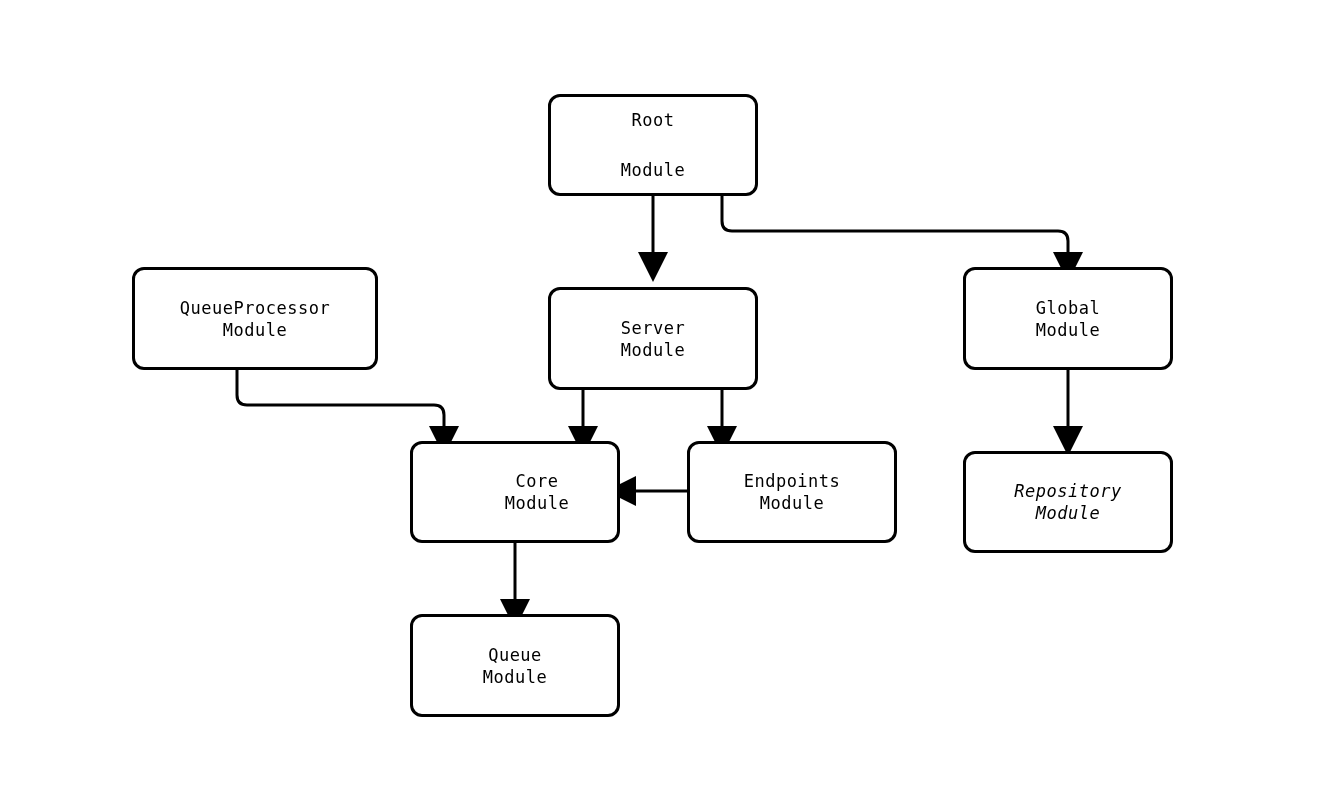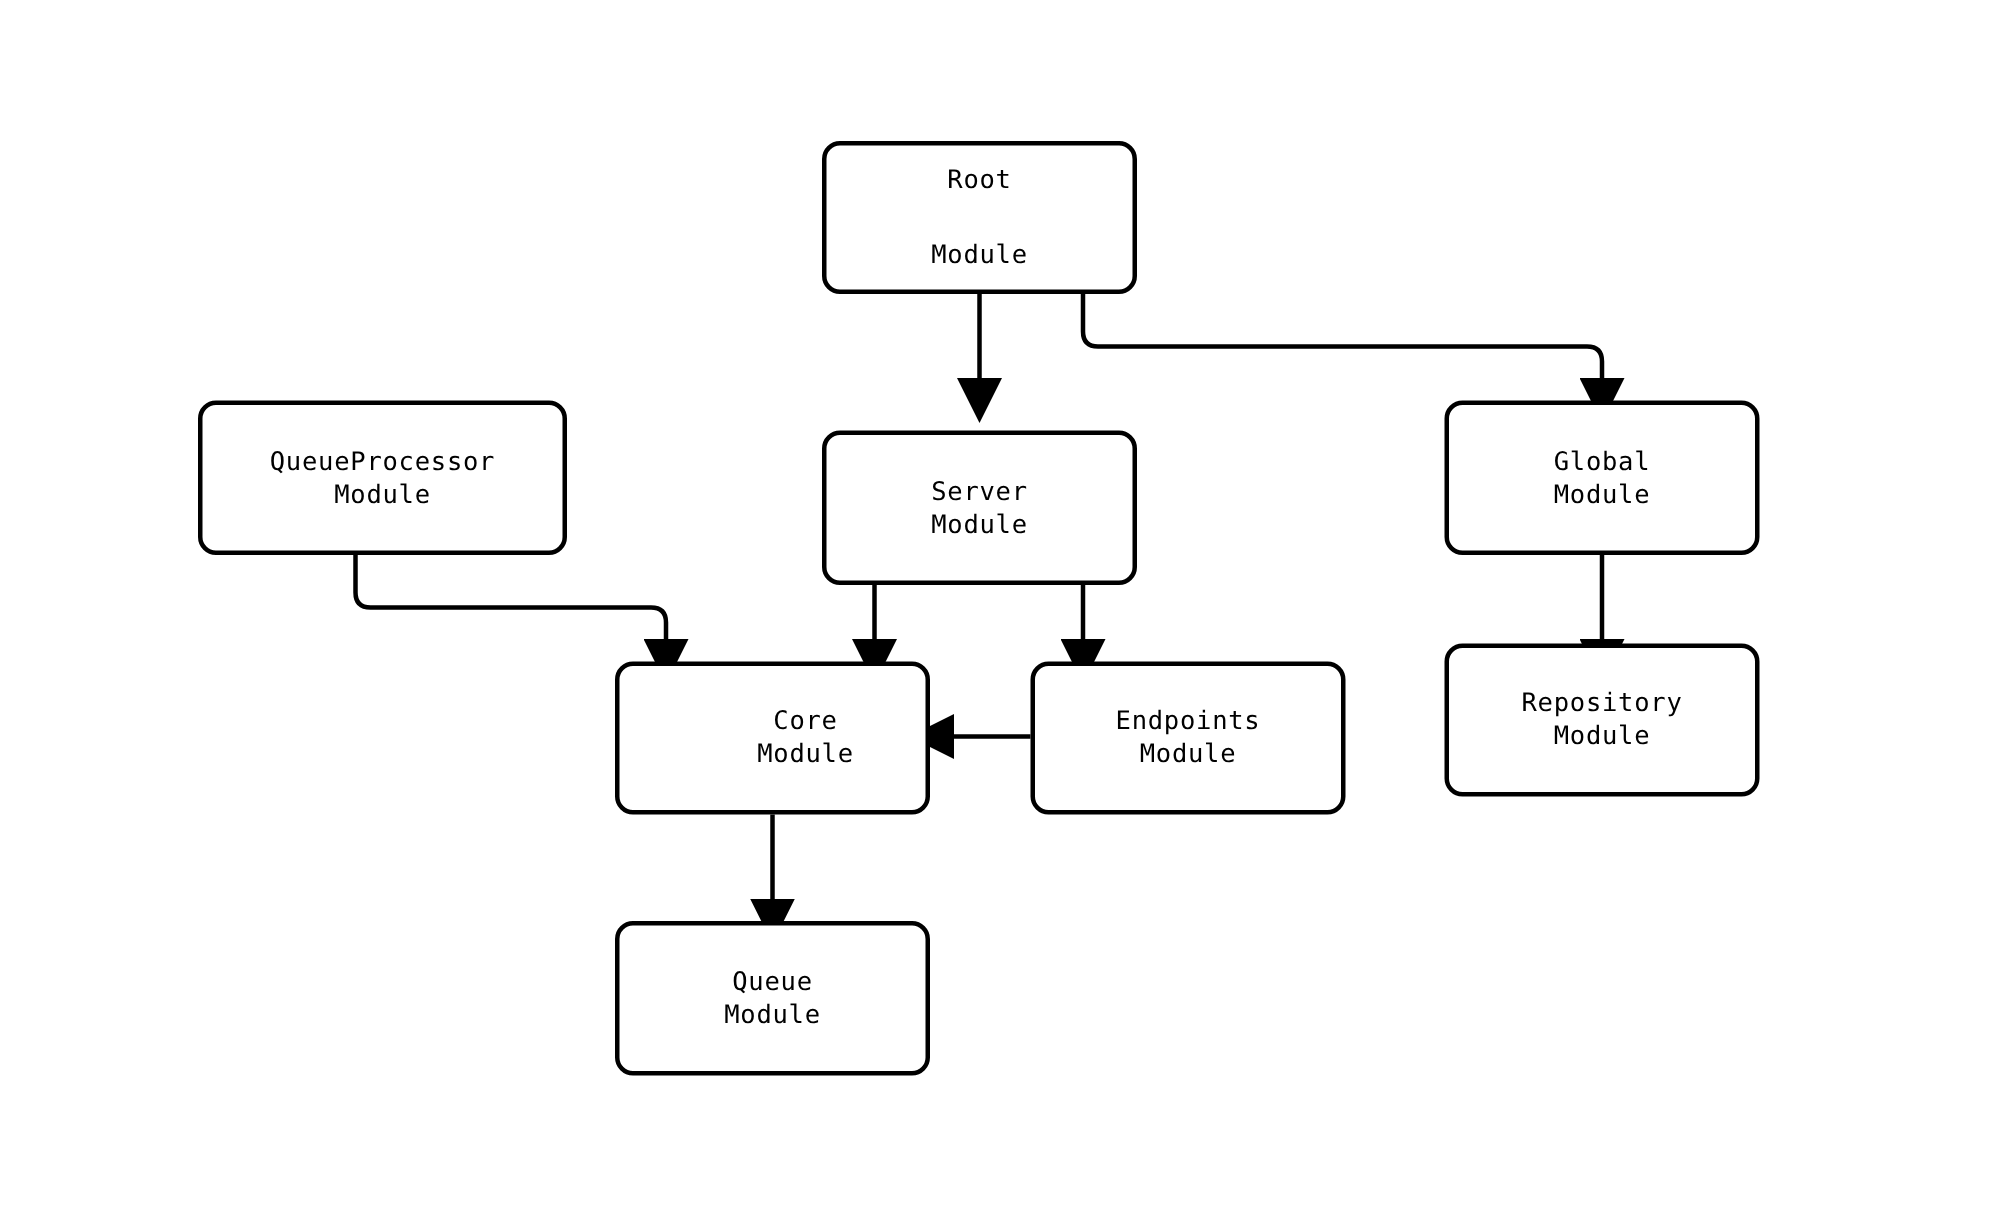--- a/index.html
+++ b/index.html
@@ -94,21 +94,21 @@
   <div class="node" style="left: 410px; top: 441px; width: 210px; height: 102px; border-color: rgb(0, 0, 0); color: rgb(0, 0, 0); padding-left: 44px;">
     <span class="node-line">Core</span>
     <span class="node-line">Module</span>
   </div>
 
   <div class="node" style="left: 687px; top: 441px; width: 210px; height: 102px; border-color: rgb(0, 0, 0); color: rgb(0, 0, 0); align-items: center;">
     <span class="node-line">Endpoints</span>
     <span class="node-line">Module</span>
   </div>
 
-  <div class="node" style="left: 963px; top: 429px; width: 210px; height: 102px; border-color: rgb(0, 0, 0); color: rgb(0, 0, 0);">
+  <div class="node" style="left: 963px; top: 451px; width: 210px; height: 102px; border-color: rgb(0, 0, 0); color: rgb(0, 0, 0); font-style: italic;">
     <span class="node-line">Repository</span>
     <span class="node-line">Module</span>
   </div>
 
   <div class="node" style="left: 410px; top: 614px; width: 210px; height: 103px; border-color: rgb(0, 0, 0); color: rgb(0, 0, 0);">
     <span class="node-line">Queue</span>
     <span class="node-line">Module</span>
   </div>
 
 </div>

